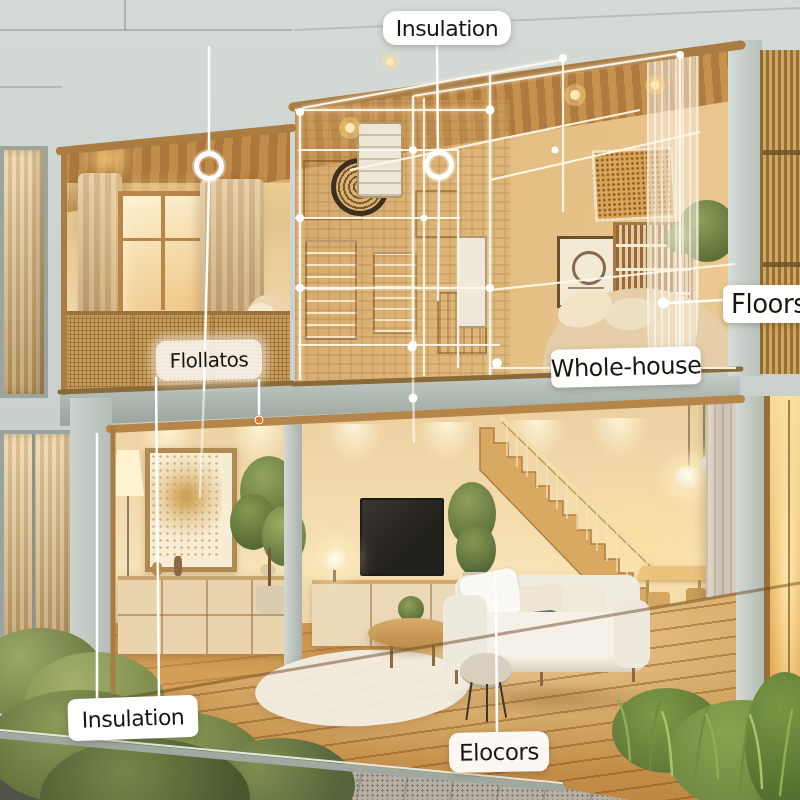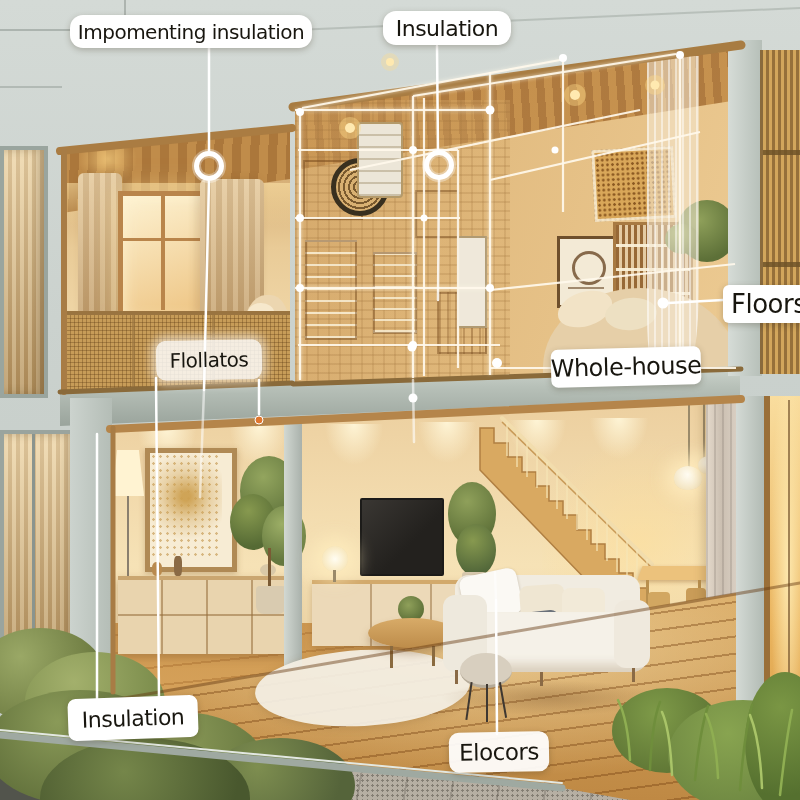--- a/index.html
+++ b/index.html
@@ -335,20 +335,19 @@
       <path d="M650 770 Q652 722 660 702" stroke="#6f8e3c"></path>
       <path d="M672 775 Q670 730 662 712" stroke="#a9c468"></path>
       <path d="M695 780 Q700 730 708 706" stroke="#6f8e3c"></path>
       <path d="M718 778 Q716 735 706 714" stroke="#8fae52"></path>
       <path d="M740 790 Q744 735 752 705" stroke="#6f8e3c"></path>
       <path d="M762 788 Q760 740 750 715" stroke="#a9c468"></path>
       <path d="M780 795 Q786 740 792 710" stroke="#8fae52"></path>
     </g>
   </svg>
 
-  <div class="label" style="left:70px;top:15px;width:242px;height:33px;font-size:20px;border-radius:13px;">Impomenting insulation</div>
   <div class="label" style="left:383px;top:11px;width:128px;height:34px;font-size:22px;border-radius:13px;">Insulation</div>
   <div class="label" style="left:723px;top:285px;width:92px;height:38px;font-size:26px;border-radius:6px;justify-content:flex-start;padding-left:8px;">Floors</div>
   <div class="label" style="left:551px;top:348px;width:150px;height:38px;font-size:24px;transform:rotate(-1.5deg);border-radius:7px;">Whole-house</div>
   <div class="label" style="left:156px;top:340px;width:106px;height:40px;font-size:20px;background:rgba(255,255,255,.82);box-shadow:0 0 10px 5px rgba(255,255,255,.5);transform:rotate(-1deg);">Flollatos</div>
   <div class="label" style="left:68px;top:697px;width:130px;height:42px;font-size:22px;transform:rotate(-2deg);border-radius:8px;">Insulation</div>
   <div class="label" style="left:449px;top:732px;width:100px;height:40px;font-size:23px;background:rgba(255,255,255,.93);transform:rotate(-1deg);">Elocors</div>
 </div>
 
 </body></html>

